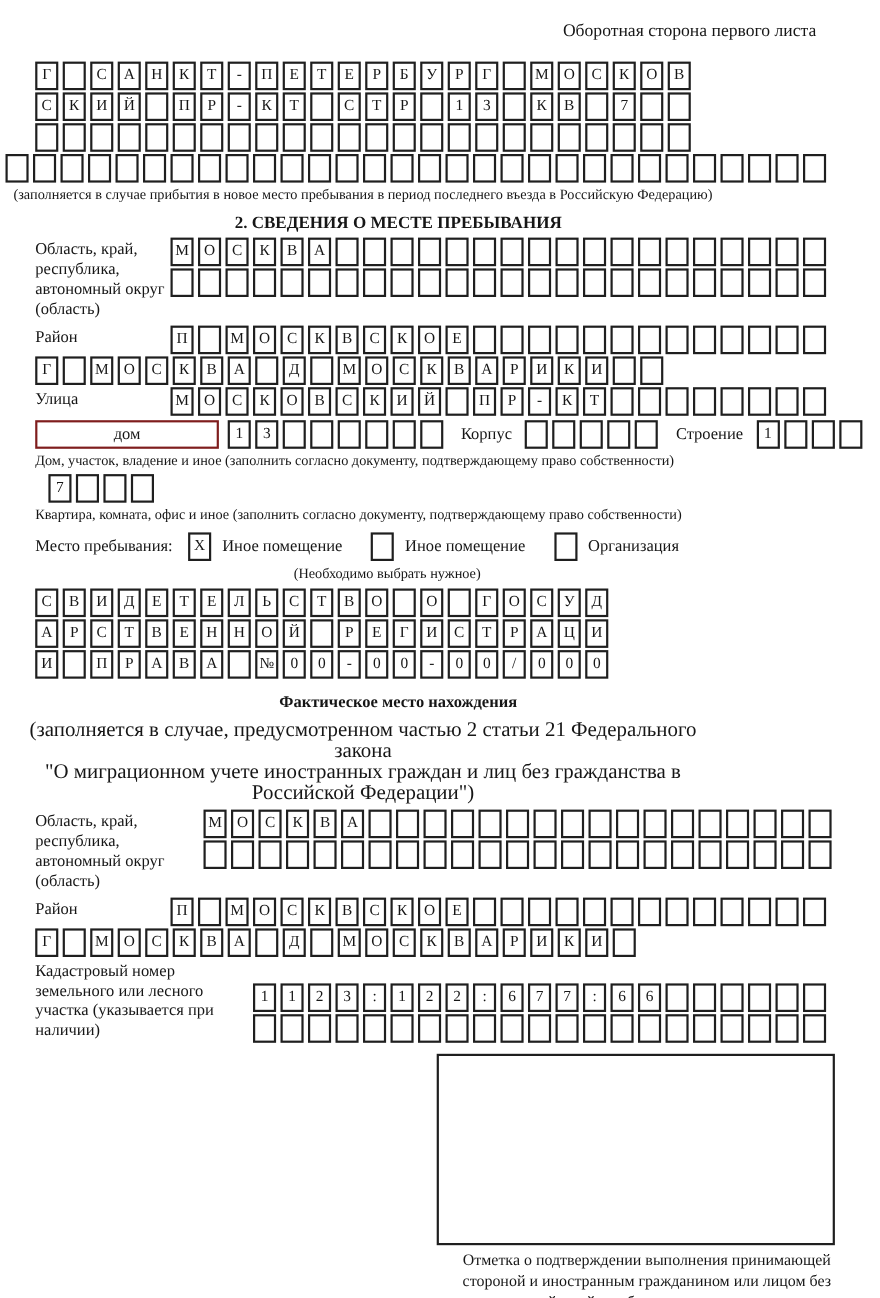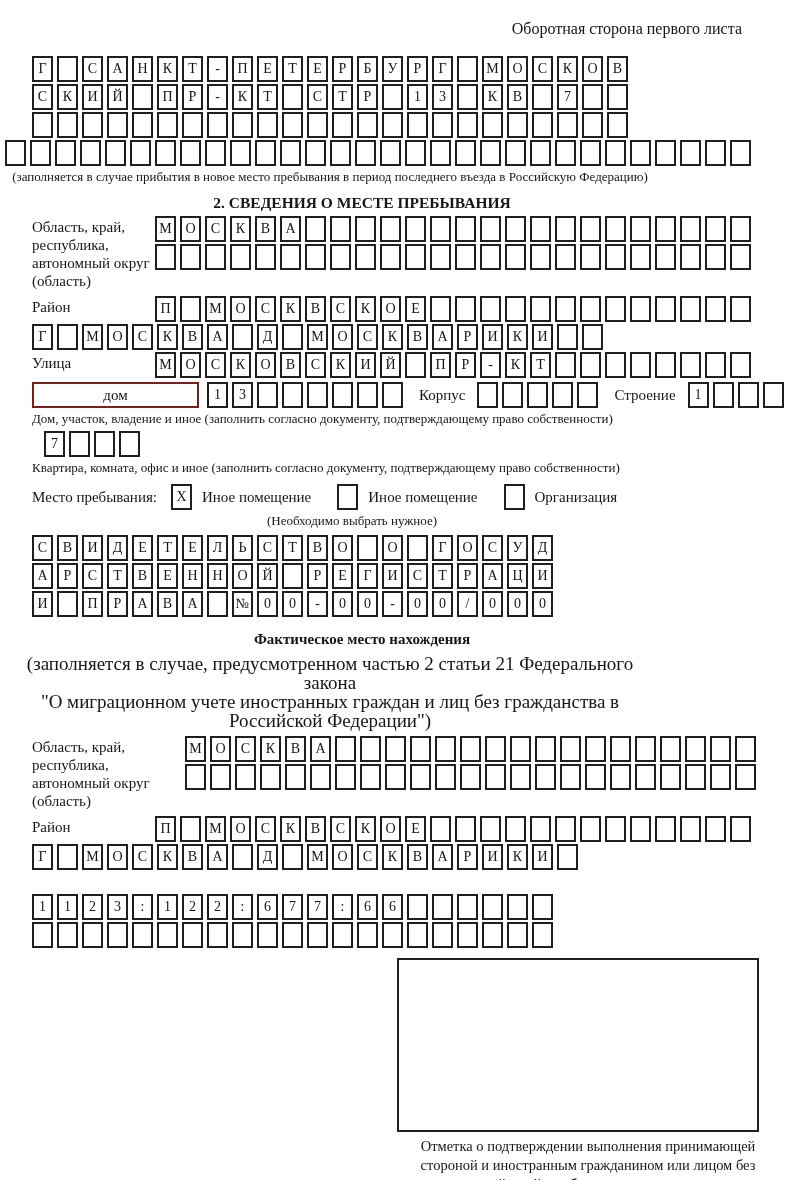--- a/index.html
+++ b/index.html
@@ -556,20 +556,21 @@
       <span class="cb">А</span>
       <span class="cb">Р</span>
       <span class="cb">И</span>
       <span class="cb">К</span>
       <span class="cb">И</span>
       <span class="cb"></span>
     </div>
 </div>
 
 <div class="frow mt2">
+  <div class="flabel w198">Кадастровый номер земельного или лесного участка (указывается при наличии)</div>
   <div class="rows" style="padding-top:22px;">
     <div class="boxrow">
         <span class="cb">1</span>
         <span class="cb">1</span>
         <span class="cb">2</span>
         <span class="cb">3</span>
         <span class="cb">:</span>
         <span class="cb">1</span>
         <span class="cb">2</span>
         <span class="cb">2</span>

